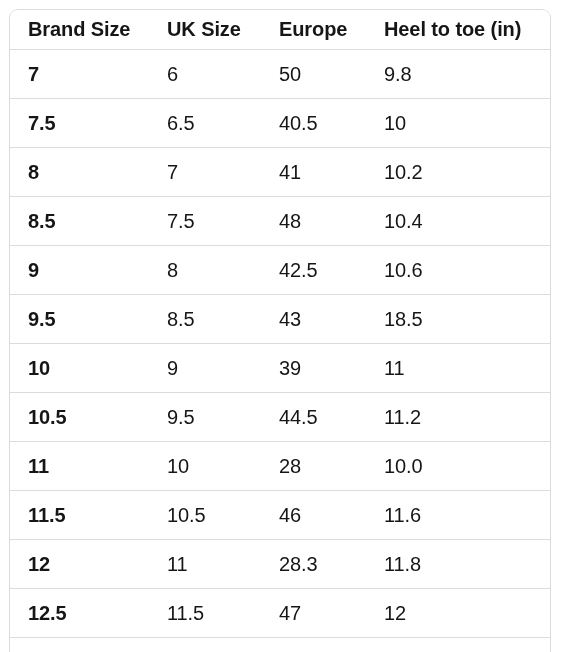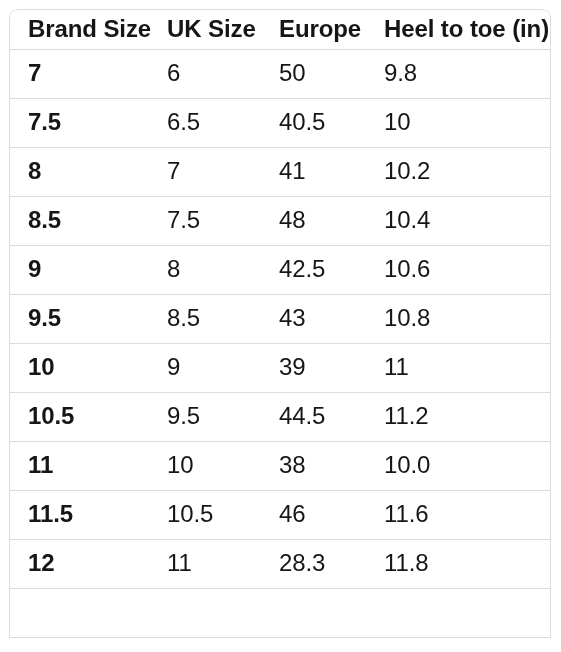--- a/index.html
+++ b/index.html
@@ -45,21 +45,21 @@
   table.size-table col.c0 { width: 140px; }
   table.size-table col.c1 { width: 110px; }
   table.size-table col.c2 { width: 105px; }
   table.size-table col.c3 { width: 185px; }
 
   table.size-table th,
   table.size-table td {
     text-align: left;
     vertical-align: middle;
     padding: 0;
-    font-size: 24px;
+    font-size: 20px;
     color: #161616;
     line-height: 1.2;
     white-space: nowrap;
     letter-spacing: -0.1px;
   }
 
   table.size-table thead th {
     height: 39px;
     font-weight: bold;
     border-bottom: 1px solid #dcdcdc;
@@ -139,52 +139,58 @@
         <tr>
           <td class="col-0">9</td>
           <td class="col-1">8</td>
           <td class="col-2">42.5</td>
           <td class="col-3">10.6</td>
         </tr>
         <tr>
           <td class="col-0">9.5</td>
           <td class="col-1">8.5</td>
           <td class="col-2">43</td>
-          <td class="col-3">10.8</td>
+          <td class="col-3">18.5</td>
         </tr>
         <tr>
           <td class="col-0">10</td>
           <td class="col-1">9</td>
           <td class="col-2">39</td>
           <td class="col-3">11</td>
         </tr>
         <tr>
           <td class="col-0">10.5</td>
           <td class="col-1">9.5</td>
           <td class="col-2">44.5</td>
           <td class="col-3">11.2</td>
         </tr>
         <tr>
           <td class="col-0">11</td>
           <td class="col-1">10</td>
-          <td class="col-2">38</td>
+          <td class="col-2">28</td>
           <td class="col-3">10.0</td>
         </tr>
         <tr>
           <td class="col-0">11.5</td>
           <td class="col-1">10.5</td>
           <td class="col-2">46</td>
           <td class="col-3">11.6</td>
         </tr>
         <tr>
           <td class="col-0">12</td>
           <td class="col-1">11</td>
           <td class="col-2">28.3</td>
           <td class="col-3">11.8</td>
         </tr>
+        <tr>
+          <td class="col-0">12.5</td>
+          <td class="col-1">11.5</td>
+          <td class="col-2">47</td>
+          <td class="col-3">12</td>
+        </tr>
         <tr class="partial-row">
           <td class="col-0"></td>
           <td class="col-1"></td>
           <td class="col-2"></td>
           <td class="col-3"></td>
         </tr>
       </tbody>
     </table>
   </div>
 </div>

